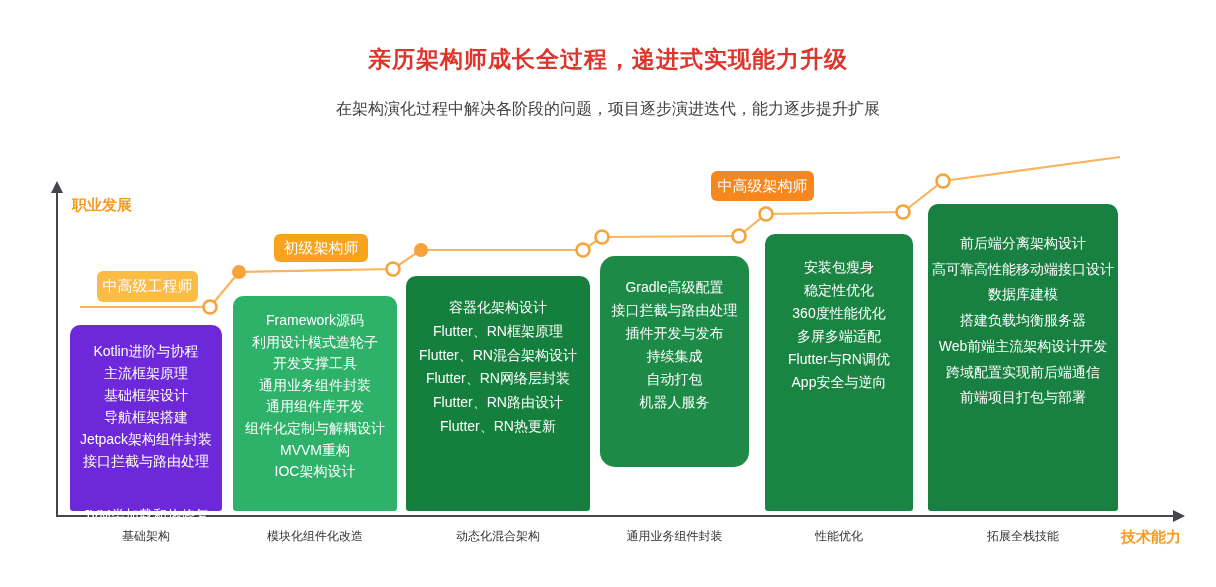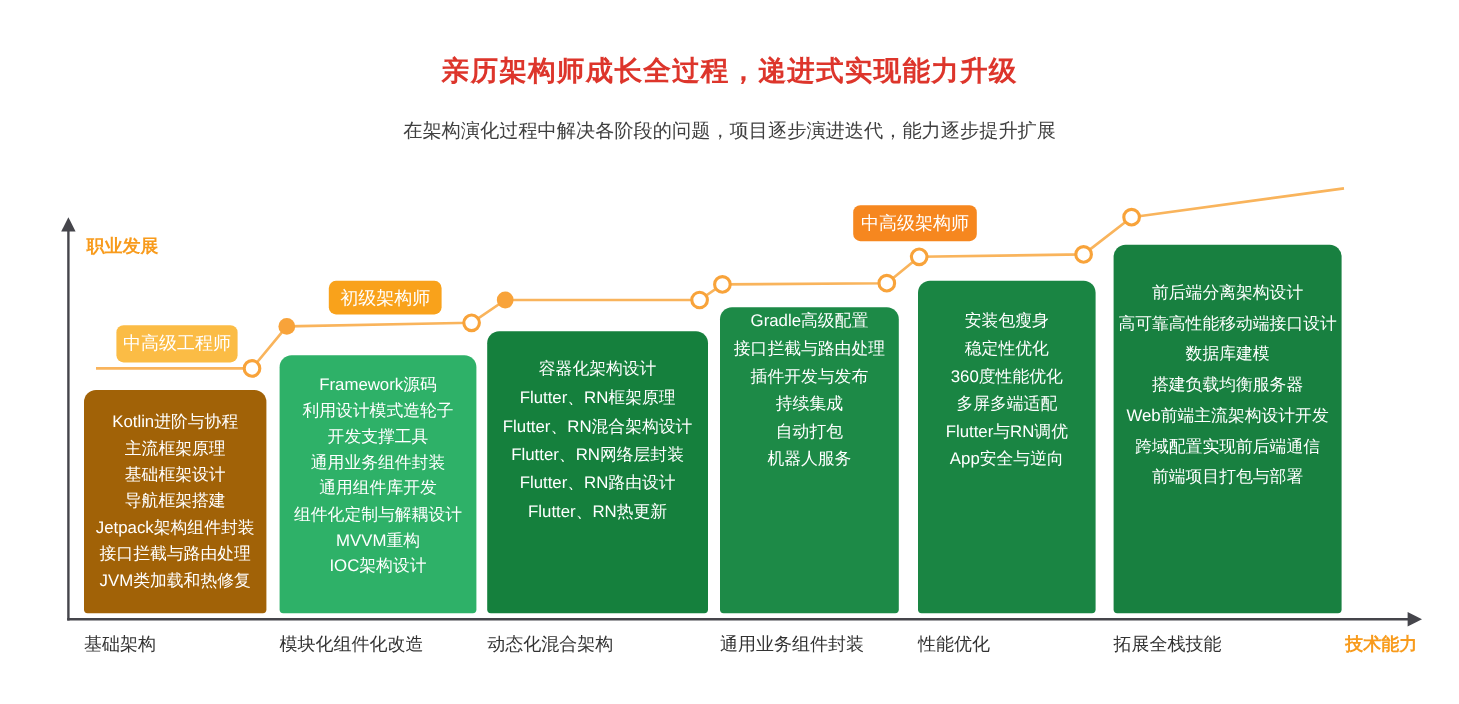--- a/index.html
+++ b/index.html
@@ -8,21 +8,21 @@
   .title{position:absolute;top:44px;left:0;width:100%;text-align:center;
          font-size:23px;font-weight:bold;letter-spacing:1px;}
   .subtitle{position:absolute;top:99px;left:0;width:100%;text-align:center;font-size:16px;}
   #chart-svg{position:absolute;top:0;left:0;pointer-events:none;}
   .axis-label{position:absolute;font-size:15px;font-weight:bold;white-space:nowrap;}
   .badge{position:absolute;border-radius:6px;color:#fff;font-size:15px;
          display:flex;align-items:center;justify-content:center;white-space:nowrap;}
   .stage{position:absolute;border-radius:10px 10px 3px 3px;color:#fff;text-align:center;
          box-sizing:border-box;padding-left:2px;padding-right:2px;}
   .stage-item{font-size:14px;white-space:nowrap;}
-  .stage-label{position:absolute;top:528px;font-size:15px;color:#333333;
+  .stage-label{position:absolute;top:528px;text-align:center;font-size:12px;color:#333333;
                font-weight:500;white-space:nowrap;}
 </style>
 </head>
 <body>
 
 <div class="canvas">
   <div class="title" style="color: rgb(221, 53, 43);">亲历架构师成长全过程，递进式实现能力升级</div>
   <div class="subtitle" style="color: rgb(64, 64, 64);">在架构演化过程中解决各阶段的问题，项目逐步演进迭代，能力逐步提升扩展</div>
 
   <svg id="chart-svg" width="1216" height="587">
@@ -37,28 +37,28 @@
       <circle cx="421" cy="250" r="7" fill="#f8a33a"></circle>
       <circle cx="583" cy="250" r="6.5" fill="#ffffff" stroke="#f8a33a" stroke-width="2.6"></circle>
       <circle cx="602" cy="237" r="6.5" fill="#ffffff" stroke="#f8a33a" stroke-width="2.6"></circle>
       <circle cx="739" cy="236" r="6.5" fill="#ffffff" stroke="#f8a33a" stroke-width="2.6"></circle>
       <circle cx="766" cy="214" r="6.5" fill="#ffffff" stroke="#f8a33a" stroke-width="2.6"></circle>
       <circle cx="903" cy="212" r="6.5" fill="#ffffff" stroke="#f8a33a" stroke-width="2.6"></circle>
       <circle cx="943" cy="181" r="6.5" fill="#ffffff" stroke="#f8a33a" stroke-width="2.6"></circle>
     </svg>
 
   <div id="stages">
-      <div class="stage" style="left: 70px; top: 325px; width: 152px; height: 186px; background: #a16207; padding-top: 15px;">
+      <div class="stage" style="left: 70px; top: 325px; width: 152px; height: 186px; background: #6d28d9; padding-top: 15px;">
         <div class="stage-item" style="line-height: 22px;">Kotlin进阶与协程</div>
         <div class="stage-item" style="line-height: 22px;">主流框架原理</div>
         <div class="stage-item" style="line-height: 22px;">基础框架设计</div>
         <div class="stage-item" style="line-height: 22px;">导航框架搭建</div>
         <div class="stage-item" style="line-height: 22px;">Jetpack架构组件封装</div>
         <div class="stage-item" style="line-height: 22px;">接口拦截与路由处理</div>
-        <div class="stage-item" style="line-height: 22px;">JVM类加载和热修复</div>
+        <div class="stage-item" style="line-height: 22px; margin-top: 32px;">JVM类加载和热修复</div>
       </div>
       <div class="stage-label" style="left: 70px; width: 152px;">基础架构</div>
       <div class="stage" style="left: 233px; top: 296px; width: 164px; height: 215px; background: rgb(46, 177, 104); padding-top: 14px;">
         <div class="stage-item" style="line-height: 21.6px;">Framework源码</div>
         <div class="stage-item" style="line-height: 21.6px;">利用设计模式造轮子</div>
         <div class="stage-item" style="line-height: 21.6px;">开发支撑工具</div>
         <div class="stage-item" style="line-height: 21.6px;">通用业务组件封装</div>
         <div class="stage-item" style="line-height: 21.6px;">通用组件库开发</div>
         <div class="stage-item" style="line-height: 21.6px;">组件化定制与解耦设计</div>
         <div class="stage-item" style="line-height: 21.6px;">MVVM重构</div>
@@ -67,21 +67,21 @@
       <div class="stage-label" style="left: 233px; width: 164px;">模块化组件化改造</div>
       <div class="stage" style="left: 406px; top: 276px; width: 184px; height: 235px; background: #15803d; padding-top: 20px;">
         <div class="stage-item" style="line-height: 23.8px;">容器化架构设计</div>
         <div class="stage-item" style="line-height: 23.8px;">Flutter、RN框架原理</div>
         <div class="stage-item" style="line-height: 23.8px;">Flutter、RN混合架构设计</div>
         <div class="stage-item" style="line-height: 23.8px;">Flutter、RN网络层封装</div>
         <div class="stage-item" style="line-height: 23.8px;">Flutter、RN路由设计</div>
         <div class="stage-item" style="line-height: 23.8px;">Flutter、RN热更新</div>
       </div>
       <div class="stage-label" style="left: 406px; width: 184px;">动态化混合架构</div>
-      <div class="stage" style="left: 600px; top: 256px; width: 149px; height: 255px; background: rgb(29, 138, 71); ">
+      <div class="stage" style="left: 600px; top: 256px; width: 149px; height: 211px; background: rgb(29, 138, 71); padding-top: 20px; border-radius: 15px;">
         <div class="stage-item" style="line-height: 23px;">Gradle高级配置</div>
         <div class="stage-item" style="line-height: 23px;">接口拦截与路由处理</div>
         <div class="stage-item" style="line-height: 23px;">插件开发与发布</div>
         <div class="stage-item" style="line-height: 23px;">持续集成</div>
         <div class="stage-item" style="line-height: 23px;">自动打包</div>
         <div class="stage-item" style="line-height: 23px;">机器人服务</div>
       </div>
       <div class="stage-label" style="left: 600px; width: 149px;">通用业务组件封装</div>
       <div class="stage" style="left: 765px; top: 234px; width: 148px; height: 277px; background: rgb(26, 133, 67); padding-top: 22px;">
         <div class="stage-item" style="line-height: 23px;">安装包瘦身</div>

